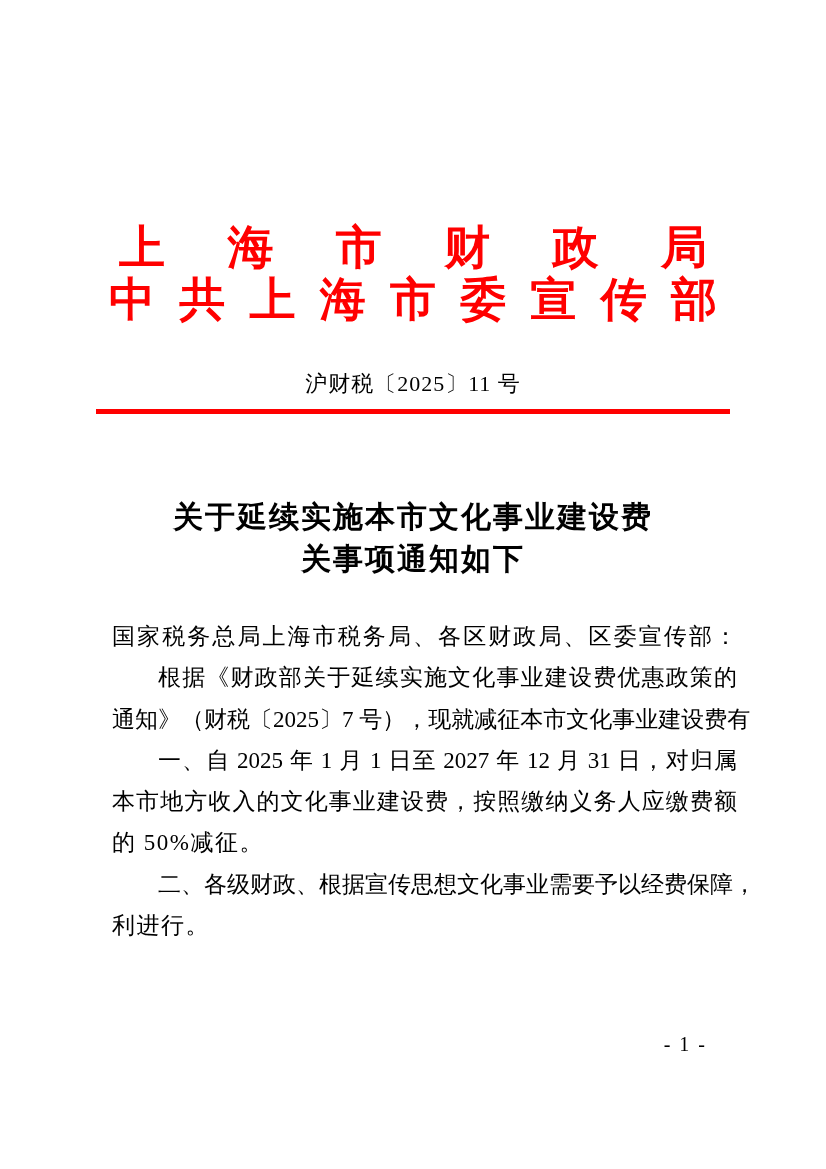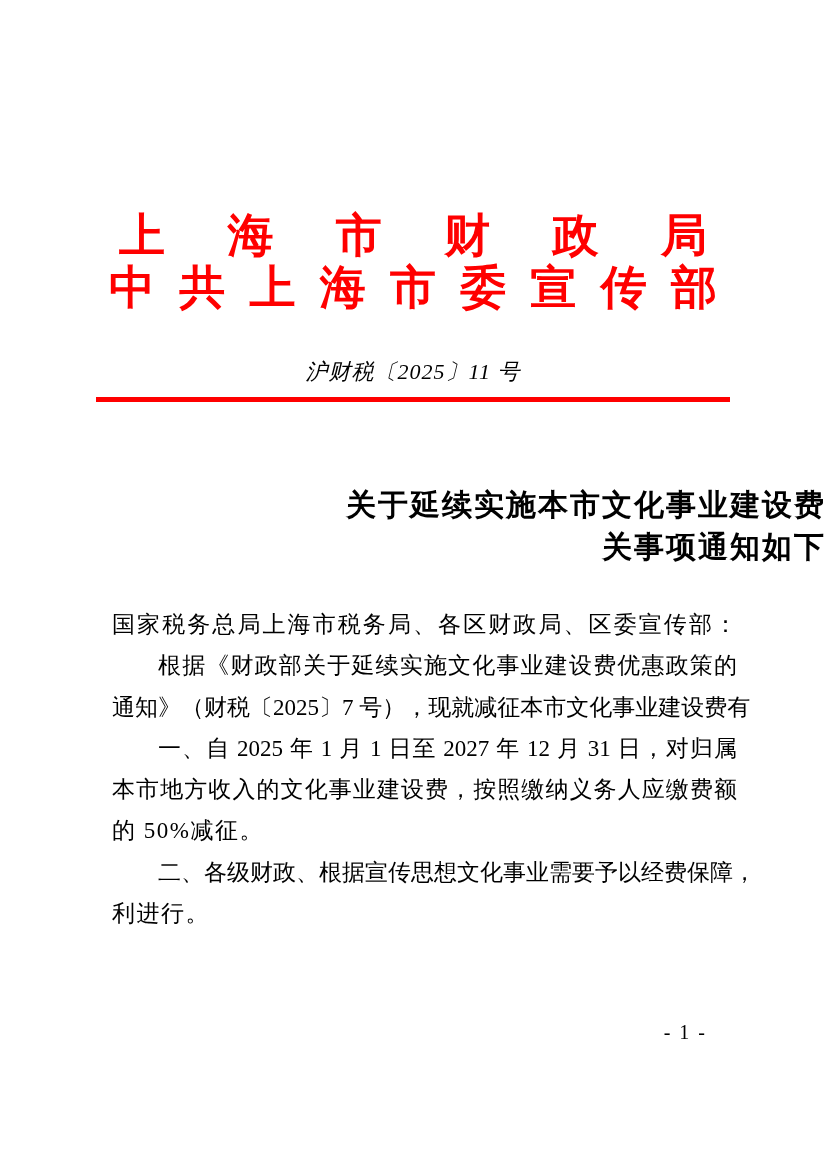--- a/index.html
+++ b/index.html
@@ -10,21 +10,21 @@
   * { margin: 0; padding: 0; box-sizing: border-box; }
   html, body { background: var(--background); }
   body { font-family: "Liberation Serif", "DejaVu Serif", serif; color: var(--text); }
 
   .page {
     position: relative;
     width: 826px;
     height: 1108px;
     background: var(--background);
     overflow: hidden;
-    margin: 0 auto;
+    margin: 12px auto;
   }
 
   
   .letterhead {
     position: absolute;
     top: 210px;
     left: 0;
     right: 0;
   }
   .agency {
@@ -42,38 +42,37 @@
 
   .doc-number {
     position: absolute;
     top: 358px;
     left: 0;
     right: 0;
     text-align: center;
     font-size: 22px;
     line-height: 28px;
     letter-spacing: 1px;
-    font-style: italic;
   }
 
   .divider {
     position: absolute;
     top: 397px;
     left: 96px;
     width: 634px;
     height: 5px;
     background: var(--red);
   }
 
   .title {
     position: absolute;
     top: 484px;
     left: 0;
     right: 0;
-    text-align: right;
+    text-align: center;
     font-size: 30px;
     font-weight: bold;
     line-height: 42px;
     letter-spacing: 2px;
   }
   .title-line { display: block; }
 
   .body-block {
     position: absolute;
     top: 604px;

